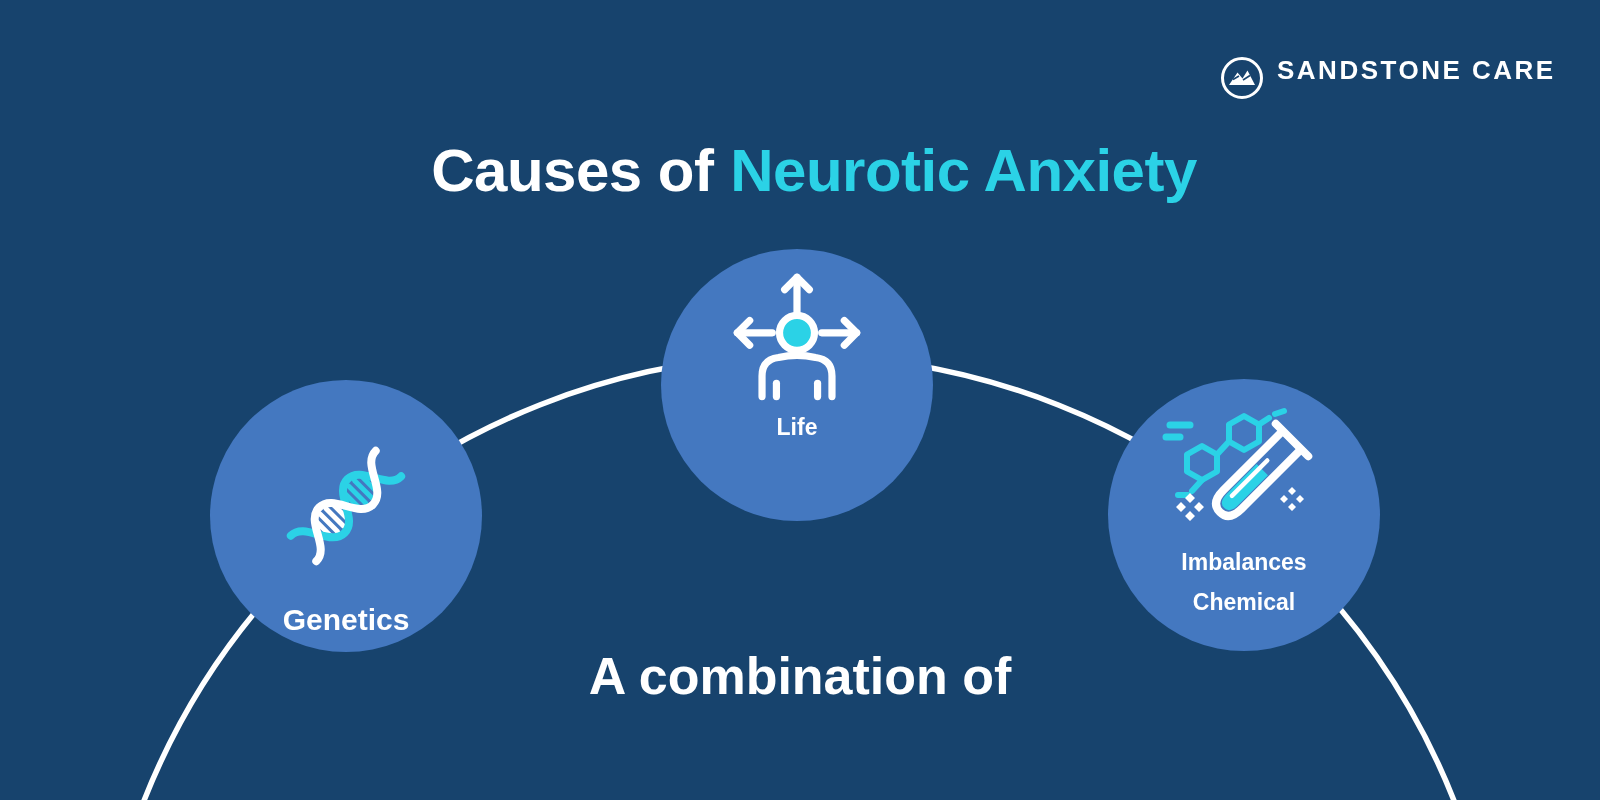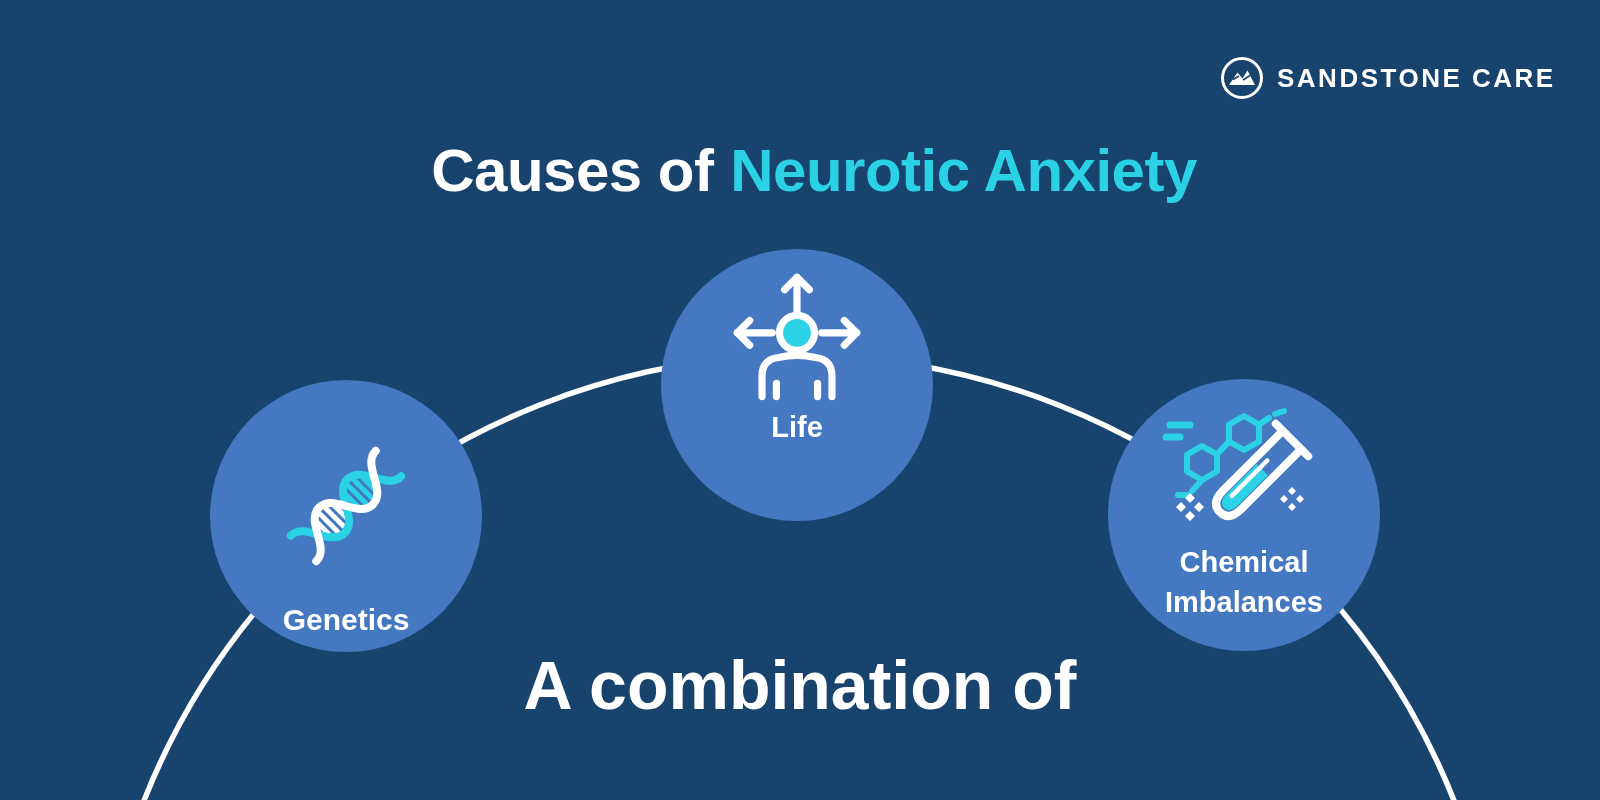--- a/index.html
+++ b/index.html
@@ -2,37 +2,37 @@
 <html><head>
 <meta charset="utf-8">
 <style>
   html,body{margin:0;padding:0;background:#17436D;}
   .canvas{
     position:relative;width:1600px;height:800px;overflow:hidden;
     background:#17436D;
     font-family:"Liberation Sans",sans-serif;
   }
   .arc-svg{position:absolute;left:0;top:0;}
-  .logo{position:absolute;top:55px;left:1219px;display:flex;align-items:center;gap:12px;}
+  .logo{position:absolute;top:55px;left:1219px;display:flex;gap:12px;}
   .logo-text{color:#FFFFFF;font-weight:700;font-size:26px;letter-spacing:2.5px;white-space:nowrap;}
   .title{position:absolute;top:136px;left:0;right:0;text-align:center;
          font-weight:800;font-size:60px;letter-spacing:-0.5px;color:#FFFFFF;padding-left:28px;}
   .title .accent{color:#2BD2E6;margin-left:0.28em;}
   .subtitle{position:absolute;top:646px;left:0;right:0;text-align:center;
-            font-weight:800;font-size:68px;color:#FFFFFF;}
+            font-weight:800;font-size:52px;color:#FFFFFF;}
   .bubble{position:absolute;width:272px;height:272px;border-radius:50%;background:#4478C0;}
   #bubble-genetics{left:210px;top:380px;}
   #bubble-life{left:661px;top:249px;}
   #bubble-chemical{left:1108px;top:379px;}
   .bubble-icon{position:absolute;overflow:visible;}
   #icon-dna{left:68px;top:58px;}
   #icon-person{left:64px;top:18px;}
   #icon-tube{left:48px;top:24px;}
   .bubble-label{position:absolute;left:0;right:0;text-align:center;color:#FFFFFF;
-                font-weight:700;font-size:29px;line-height:41px;}
+                font-weight:700;font-size:23px;line-height:41px;}
   #bubble-genetics .bubble-label{top:201px;font-size:30px;margin-top:18px;}
   #bubble-life .bubble-label{top:158px;}
   #bubble-chemical .bubble-label{top:163px;line-height:40px;}
 </style>
 </head>
 <body>
 
 <div class="canvas">
 
   <svg class="arc-svg" width="1600" height="800" aria-hidden="true">
@@ -111,20 +111,20 @@
         <line x1="72" y1="20" x2="118" y2="20" stroke="#FFFFFF" stroke-width="8" stroke-linecap="round"></line>
         <line x1="92" y1="52" x2="92" y2="102" stroke="#FFFFFF" stroke-width="4.5" stroke-linecap="round"></line>
       </g>
 
       <g fill="#FFFFFF">
         <path d="M34,90 l5,5 -5,5 -5,-5 Z M43,99 l5,5 -5,5 -5,-5 Z M34,108 l5,5 -5,5 -5,-5 Z M25,99 l5,5 -5,5 -5,-5 Z"></path>
         <path d="M136,84 l4,4 -4,4 -4,-4 Z M144,92 l4,4 -4,4 -4,-4 Z M136,100 l4,4 -4,4 -4,-4 Z M128,92 l4,4 -4,4 -4,-4 Z"></path>
       </g>
     </svg>
     <div class="bubble-label">
+      <div>Imbalances</div>
       <div>Chemical</div>
-      <div>Imbalances</div>
     </div>
   </div>
 
   <div class="subtitle">A combination of</div>
 
 </div>
 
 </body></html>

